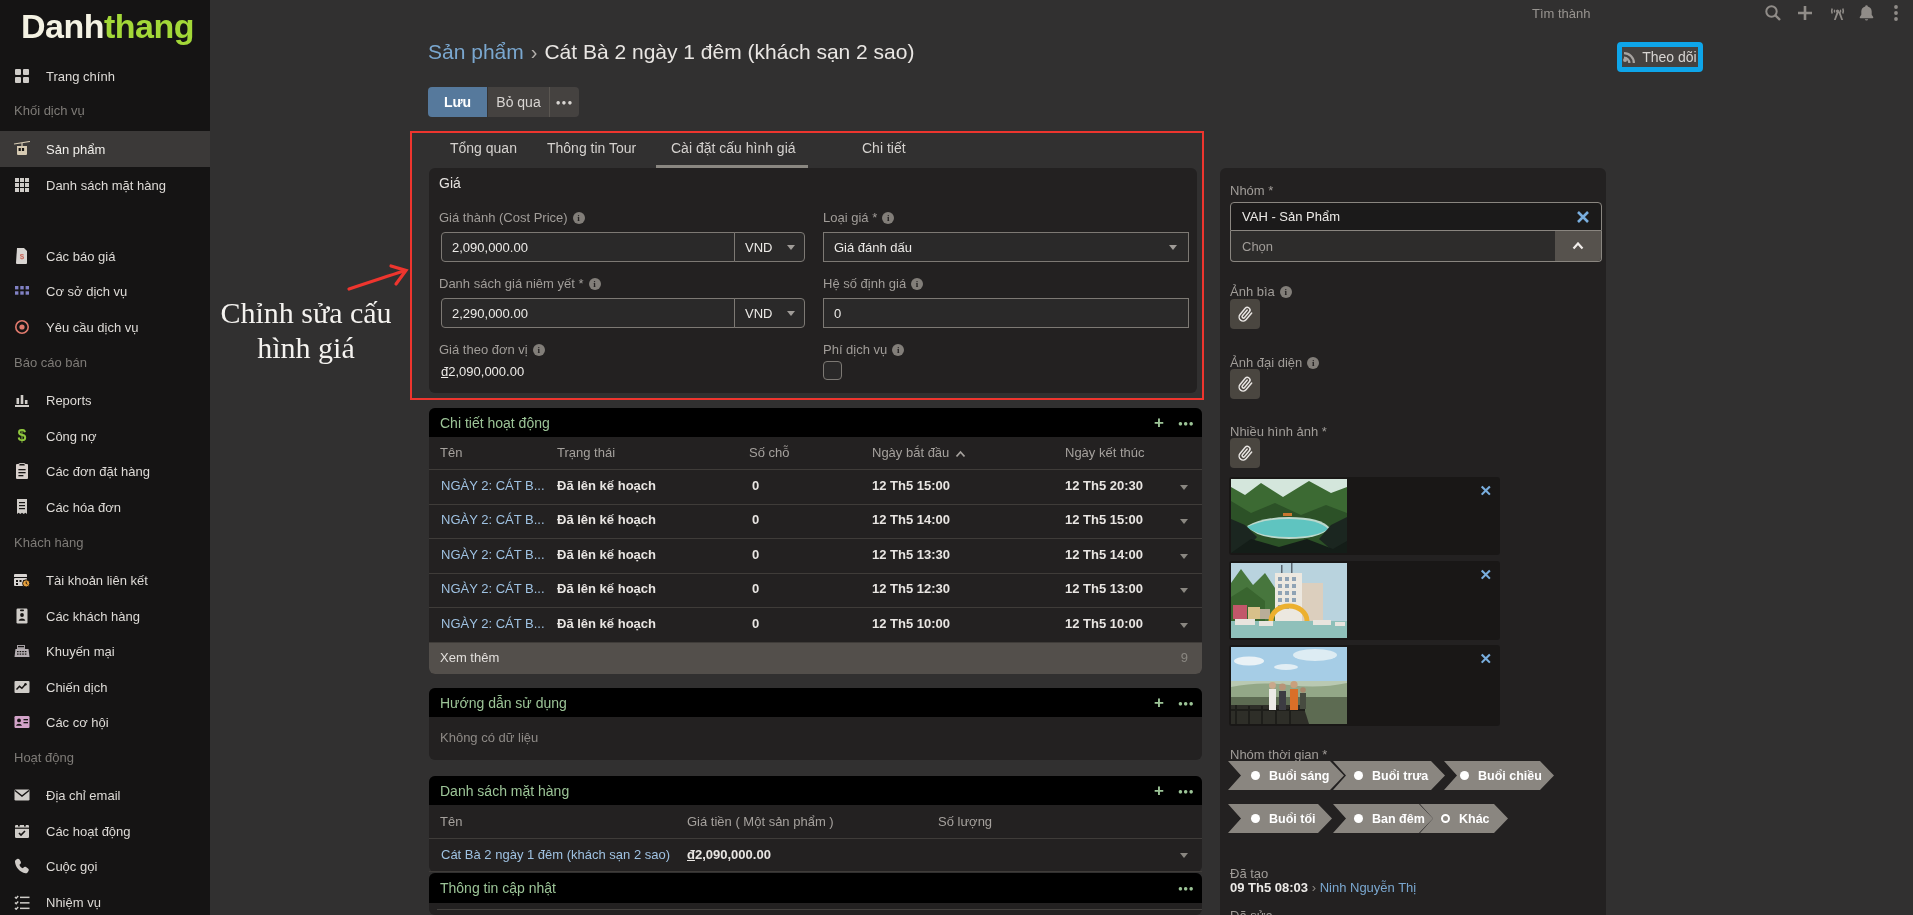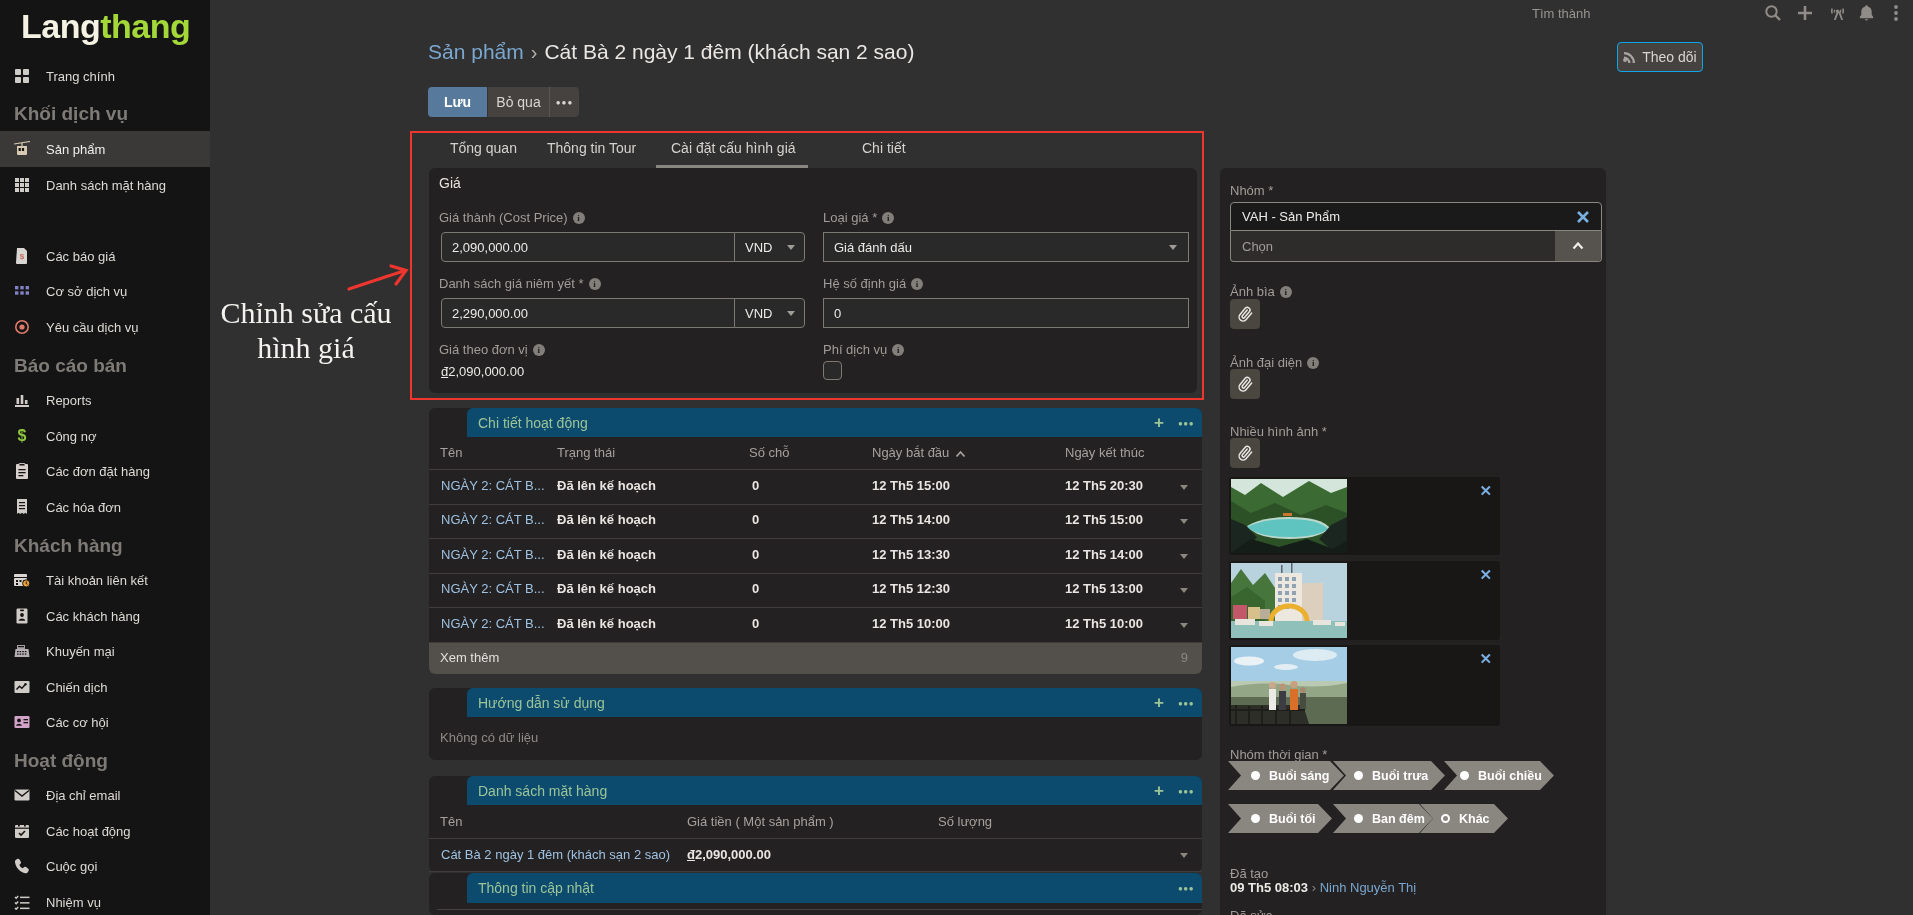--- a/index.html
+++ b/index.html
@@ -7,42 +7,42 @@
 body { background:#313030; font-family:"Liberation Sans", sans-serif; position:relative; }
 .abs { position:absolute; }
 
 #sidebar { position:absolute; left:0; top:0; width:210px; height:915px; background:#151414; }
 .logo { position:absolute; left:21px; top:7px; font-size:34px; font-weight:bold; letter-spacing:-0.5px; }
 .logo .w { color:#f4f2e3; } .logo .g { color:#a3d838; }
 .sitem { position:absolute; left:0; width:210px; height:36px; }
 .sitem .ic { position:absolute; left:14px; top:50%; transform:translateY(-50%); width:16px; height:16px; }
 .sitem .lb { position:absolute; left:46px; top:50%; transform:translateY(-50%); font-size:13px; color:#dedbd7; white-space:nowrap; }
 .sitem.active { background:#3b3938; }
-.shead { position:absolute; left:14px; height:20px; font-size:19px; color:#7e7b77; white-space:nowrap;font-weight:bold; }
+.shead { position:absolute; left:14px; height:20px; font-size:13px; color:#7e7b77; white-space:nowrap; }
 
 #timkiem { position:absolute; left:1532px; top:6px; font-size:13px; color:#989490; }
 .topicon { position:absolute; top:4px; }
 
 #crumb { position:absolute; left:428px; top:40px; font-size:21px; color:#e9e6e3; white-space:nowrap; }
 #crumb a { color:#7aa7cf; text-decoration:none; }
 #crumb .sep { color:#b5b1ad; margin:0 7px; font-size:20px; }
 .btnrow { position:absolute; left:428px; top:87px; height:30px; display:flex; }
 .btn { height:30px; font-size:14px; display:flex; align-items:center; justify-content:center; }
 #btn-luu { width:59px; background:#56799c; color:#fff; border-radius:4px 0 0 4px; font-weight:bold;}
 #btn-bo { width:62px; background:#454240; color:#d8d5d2; border-left:1px solid #353231; }
 #btn-dots { width:30px; background:#454240; color:#d8d5d2; border-left:1px solid #5a5651; border-radius:0 4px 4px 0; font-size:8px; letter-spacing:1px; }
 
 .tab { position:absolute; top:140px; height:28px; font-size:14px; color:#d5d2cf; white-space:nowrap; }
 #tab-underline { position:absolute; left:656px; top:165px; width:152px; height:3px; background:#8a8781; }
 
 #redbox { position:absolute; left:410px; top:131px; width:794px; height:269px; border:2px solid #ee352e; }
 #anno { position:absolute; left:200px; top:295px; width:212px; text-align:center; font-family:"Liberation Serif", serif; font-size:30px; color:#f4f2ef; line-height:35px; }
 
 .panel { position:absolute; left:429px; background:#232121; border-radius:6px; }
-.ghead { position:absolute; left:0; top:0; right:0; height:29px; background:#0c4a6e; border-radius:6px 6px 0 0;margin-left:38px; }
+.ghead { position:absolute; left:0; top:0; right:0; height:29px; background:#000000; border-radius:6px 6px 0 0; }
 .ghead .t { position:absolute; left:11px; top:50%; transform:translateY(-50%); font-size:14px; color:#9cc497; white-space:nowrap; }
 .ghead .plus { position:absolute; right:38px; top:50%; transform:translateY(-50%); color:#9cc497; font-size:17px; font-weight:bold; }
 .ghead .dots { position:absolute; right:8px; top:50%; transform:translateY(-50%); color:#9cc497; font-size:8px; letter-spacing:0.5px; font-weight:bold;}
 .flabel { position:absolute; font-size:13px; color:#a19d99; white-space:nowrap; }
 .finfo { display:inline-block; width:12px; height:12px; border-radius:6px; background:#827e79; color:#232121; font-size:9px; font-weight:bold; text-align:center; line-height:12px; vertical-align:1px; margin-left:5px; font-family:"Liberation Serif",serif; }
 .inp { position:absolute; background:#2a2929; border:1px solid #7d7974; border-radius:0; color:#eceae7; font-size:13px; display:flex; align-items:center; padding-left:10px; }
 .caret-d { width:0; height:0; border-left:4px solid transparent; border-right:4px solid transparent; border-top:5px solid #a09c98; }
 
 .thead-cell { position:absolute; font-size:13px; color:#a5a19d; white-space:nowrap; }
 .trow-cell { position:absolute; font-size:13px; font-weight:bold; color:#e8e5e2; white-space:nowrap; }
@@ -54,21 +54,21 @@
 .clipbtn { position:absolute; width:30px; height:30px; background:#4a4640; border-radius:4px; }
 .thumbrow { position:absolute; left:9px; width:271px; background:#191716; border-radius:3px; }
 .tx { position:absolute; right:8px; top:5px; color:#79aede; font-size:15px; font-weight:bold; }
 .chip { position:absolute; height:29px; background:#8a8680; color:#ffffff; font-size:12.5px; font-weight:bold; white-space:nowrap; display:flex; align-items:center; clip-path:polygon(0 0, calc(100% - 14px) 0, 100% 50%, calc(100% - 14px) 100%, 0 100%, 13px 50%); }
 .chip .dot { width:9px; height:9px; border-radius:50%; background:#fff; margin-right:9px; }
 .chip .ring { width:9px; height:9px; border-radius:50%; border:2px solid #fff; margin-right:9px; }
 </style>
 </head>
 <body>
 <div id="sidebar">
-  <div class="logo"><span class="w">Lang</span><span class="g">thang</span></div>
+  <div class="logo"><span class="w">Danh</span><span class="g">thang</span></div>
   <div class="sitem" style="top:58px;">
       <svg class="ic" viewBox="0 0 16 16">
         <g fill="#cfccc8">
           <rect x="1" y="1" width="6" height="6" rx="1"></rect>
           <rect x="9" y="1" width="6" height="6" rx="1"></rect>
           <rect x="1" y="9" width="6" height="6" rx="1"></rect>
           <rect x="9" y="9" width="6" height="6" rx="1"></rect>
         </g>
       </svg>
       <span class="lb">Trang chính</span>
@@ -301,21 +301,21 @@
     <path fill="#908c88" d="M8.5 1.2 a1.3 1.3 0 0 1 1.3 1.3 c2.4 0.6 3.9 2.6 3.9 5 v3.2 l1.5 2.4 a0.7 0.7 0 0 1 -0.6 1.1 h-12.2 a0.7 0.7 0 0 1 -0.6 -1.1 l1.5 -2.4 v-3.2 c0-2.4 1.5-4.4 3.9-5 a1.3 1.3 0 0 1 1.3 -1.3 z"></path>
     <path fill="#908c88" d="M6.8 15.2 a1.8 1.8 0 0 0 3.4 0 z"></path>
   </svg>
 <svg class="topicon" style="left:1892px;" width="8" height="18" viewBox="0 0 8 18">
     <g fill="#908c88">
       <circle cx="4" cy="3" r="1.9"></circle>
       <circle cx="4" cy="9" r="1.9"></circle>
       <circle cx="4" cy="15" r="1.9"></circle>
     </g>
   </svg>
-<div class="abs" style="left:1617px; top:42px; width:86px; height:30px; background:#454240; border:1px solid #0ea5e9; border-radius:4px; color:#d8d5d2; font-size:14px; display:flex; align-items:center; justify-content:center;"><svg width="13" height="13" viewBox="0 0 13 13" style="margin-right:6px;">
+<div class="abs" style="left:1617px; top:42px; width:86px; height:30px; background:#454240; border:5px solid #0ea5e9; border-radius:4px; color:#d8d5d2; font-size:14px; display:flex; align-items:center; justify-content:center;"><svg width="13" height="13" viewBox="0 0 13 13" style="margin-right:6px;">
       <g fill="#a8a4a0">
         <path d="M1 12 a2 2 0 1 1 2.05 -2 a2 2 0 0 1 -2.05 2 z" transform="translate(1,-1)"></path>
         <path d="M1 5.5 a6.5 6.5 0 0 1 6.5 6.5 h-2.3 a4.2 4.2 0 0 0 -4.2 -4.2 z"></path>
         <path d="M1 1 a11 11 0 0 1 11 11 h-2.3 a8.7 8.7 0 0 0 -8.7 -8.7 z"></path>
       </g>
     </svg>Theo dõi</div>
 
 <div id="crumb"><a>Sản phẩm</a><span class="sep">›</span>Cát Bà 2 ngày 1 đêm (khách sạn 2 sao)</div>
 <div class="btnrow">
     <div class="btn" id="btn-luu">Lưu</div>

